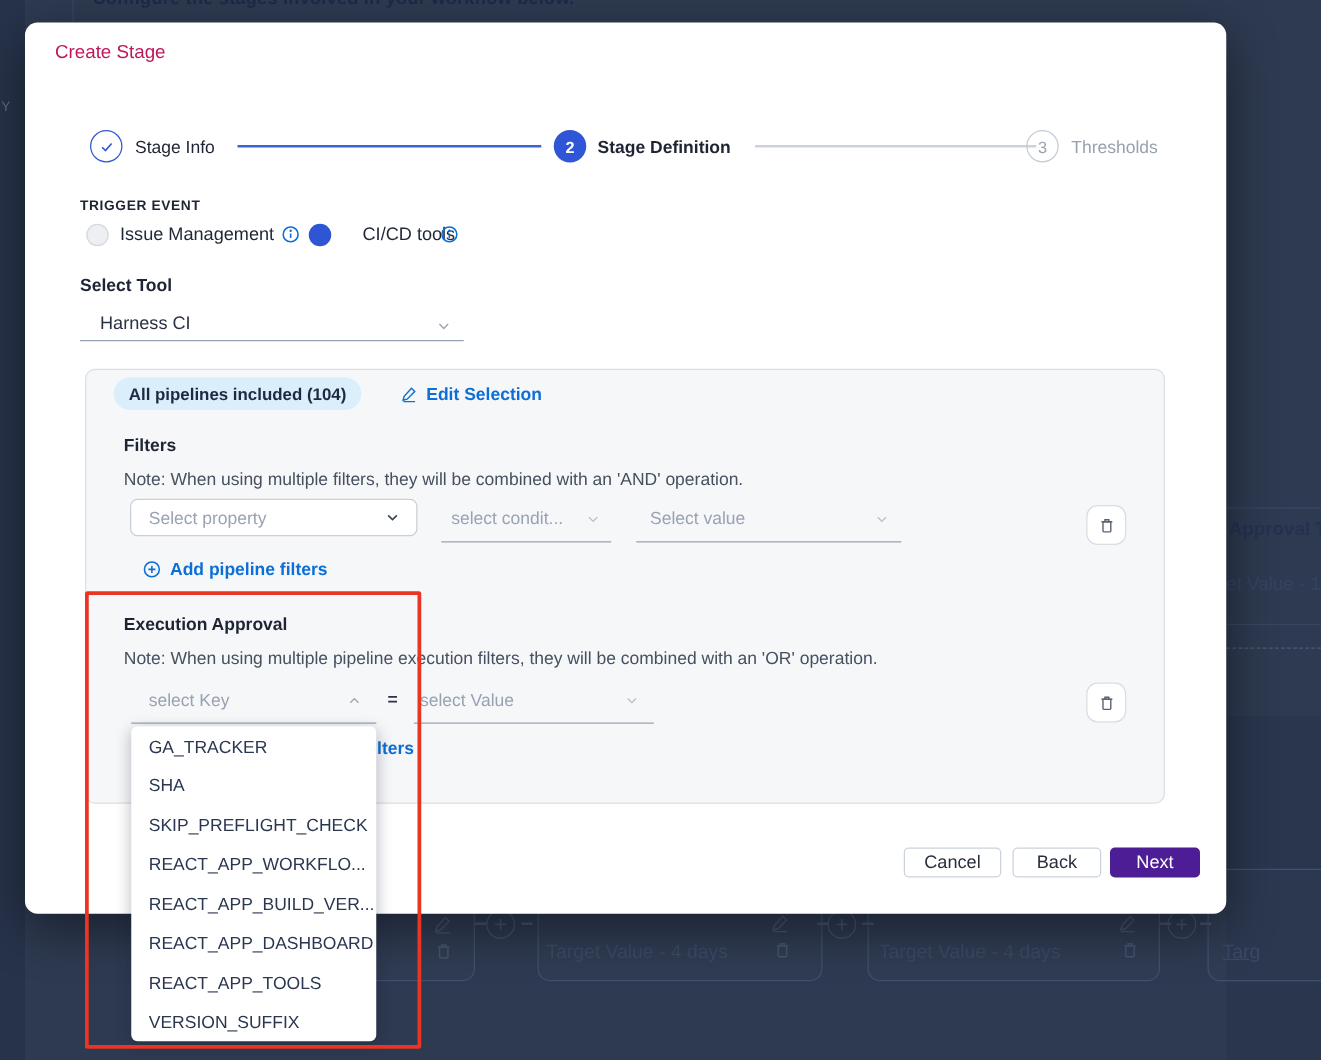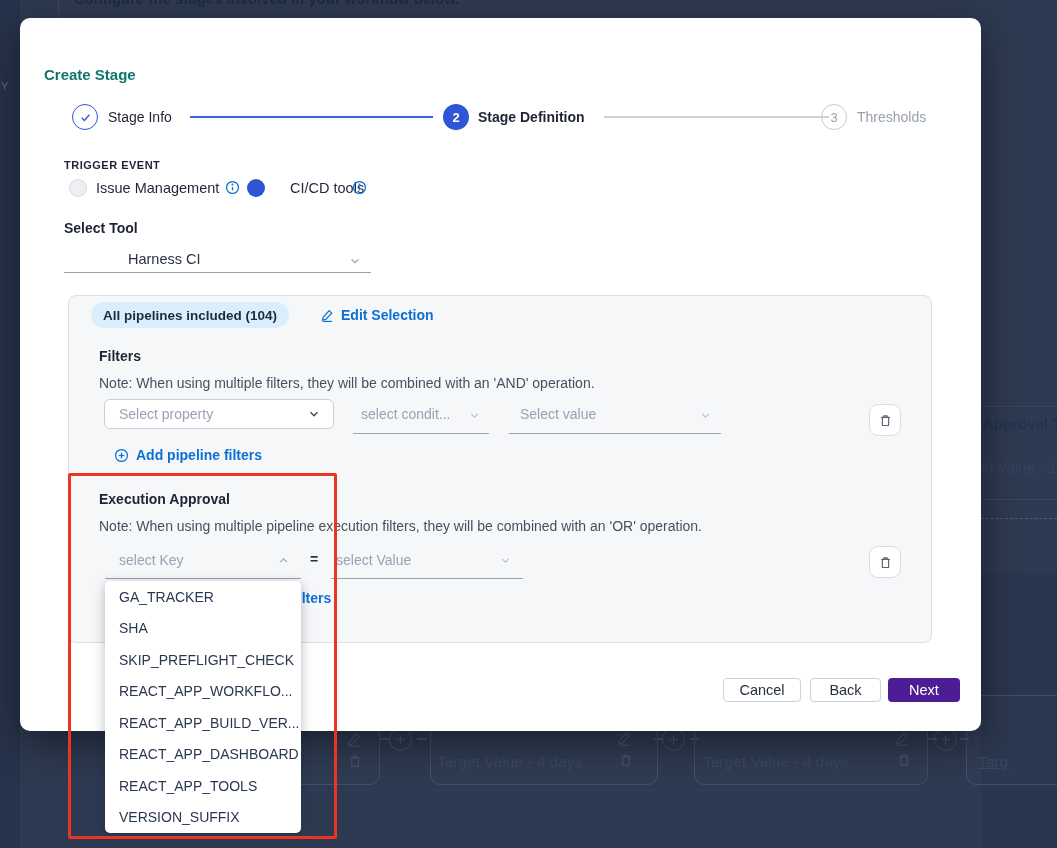--- a/index.html
+++ b/index.html
@@ -22,21 +22,21 @@
   .bd-card{border:1px solid #41506f;border-radius:10px;background:rgba(255,255,255,0.012);}
   .bd-cardtext{font-size:15.5px;color:#3a4964;white-space:nowrap;}
   .bd-icon{color:#45536f;}
   .bd-plus{width:23px;height:23px;border-radius:50%;border:1.5px solid #45536f;box-sizing:border-box;
            display:flex;align-items:center;justify-content:center;color:#45536f;}
   .bd-dash{width:9px;height:0;border-top:2px dashed #45536f;}
 
   
   .modal{left:20px;top:18px;width:961px;height:713px;background:#ffffff;border-radius:10px;
          box-shadow:0 12px 40px rgba(0,0,0,.45);z-index:10;}
-  .m-title{left:24px;top:48px;font-size:15px;font-weight:700;color:#0f766e;}
+  .m-title{left:24px;top:15px;font-size:15px;font-weight:400;color:#be185d;}
 
   
   .step-circle{width:26px;height:26px;border-radius:50%;box-sizing:border-box;
                display:flex;align-items:center;justify-content:center;}
   .sc-done{border:1.5px solid #2e56d6;color:#2e56d6;background:#fff;}
   .sc-active{background:#2e56d6;color:#fff;font-size:13px;font-weight:700;}
   .sc-next{border:1.5px solid #c5cbd4;color:#98a1ae;font-size:13px;}
   .step-label{font-size:14px;color:#1e2433;line-height:26px;white-space:nowrap;}
   .sl-active{font-weight:700;}
   .sl-next{color:#98a1ae;}
@@ -224,21 +224,21 @@
     <div class="abs radio-label" style="left:253px;top:161px;margin-left:17px;">CI/CD tools</div>
     <span class="abs info-ic" style="left:332px;top:162px;">
       <svg width="15" height="15" viewBox="0 0 24 24" fill="none" stroke="currentColor" stroke-width="2">
           <circle cx="12" cy="12" r="9.5"></circle>
           <line x1="12" y1="11" x2="12" y2="16.5"></line>
           <circle cx="12" cy="7.3" r="0.6" fill="currentColor"></circle>
         </svg>
     </span>
 
     <div class="abs field-label" style="left:44px;top:202px;">Select Tool</div>
-    <div class="abs sel-value" style="left:60px;top:233px;margin-left:48px;">Harness CI</div>
+    <div class="abs sel-value" style="left:60px;top:233px;">Harness CI</div>
     <span class="abs chev-mid" style="left:328px;top:236px;">
       <svg width="14" height="14" viewBox="0 0 24 24" fill="none" stroke="currentColor" stroke-width="2">
           <polyline points="6 9 12 15 18 9"></polyline>
         </svg>
     </span>
     <div class="abs underline" style="left:44px;top:254px;width:307px;"></div>
 
     <div class="abs panel">
       <div class="abs badge">All pipelines included (104)</div>
       <div class="abs edit-link">

